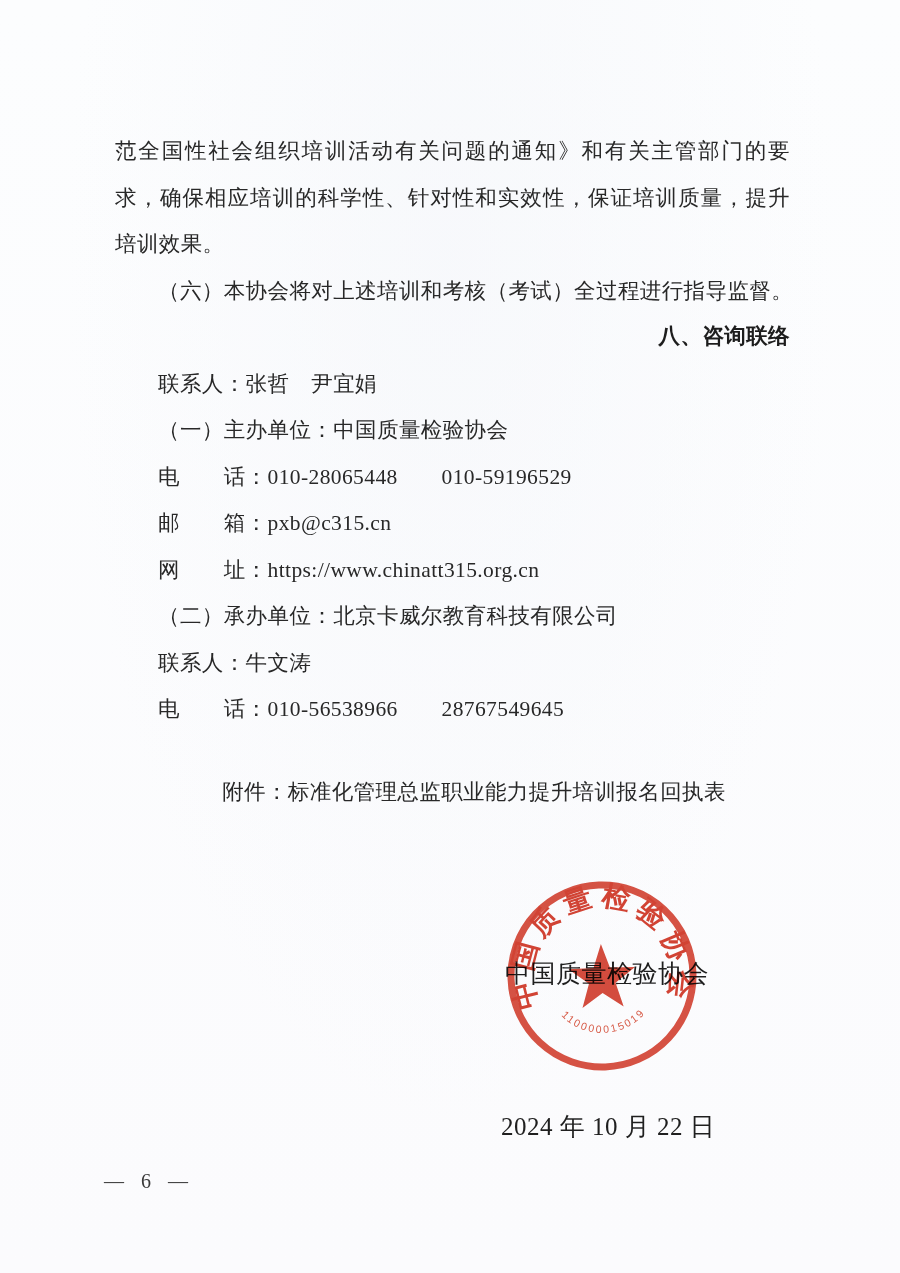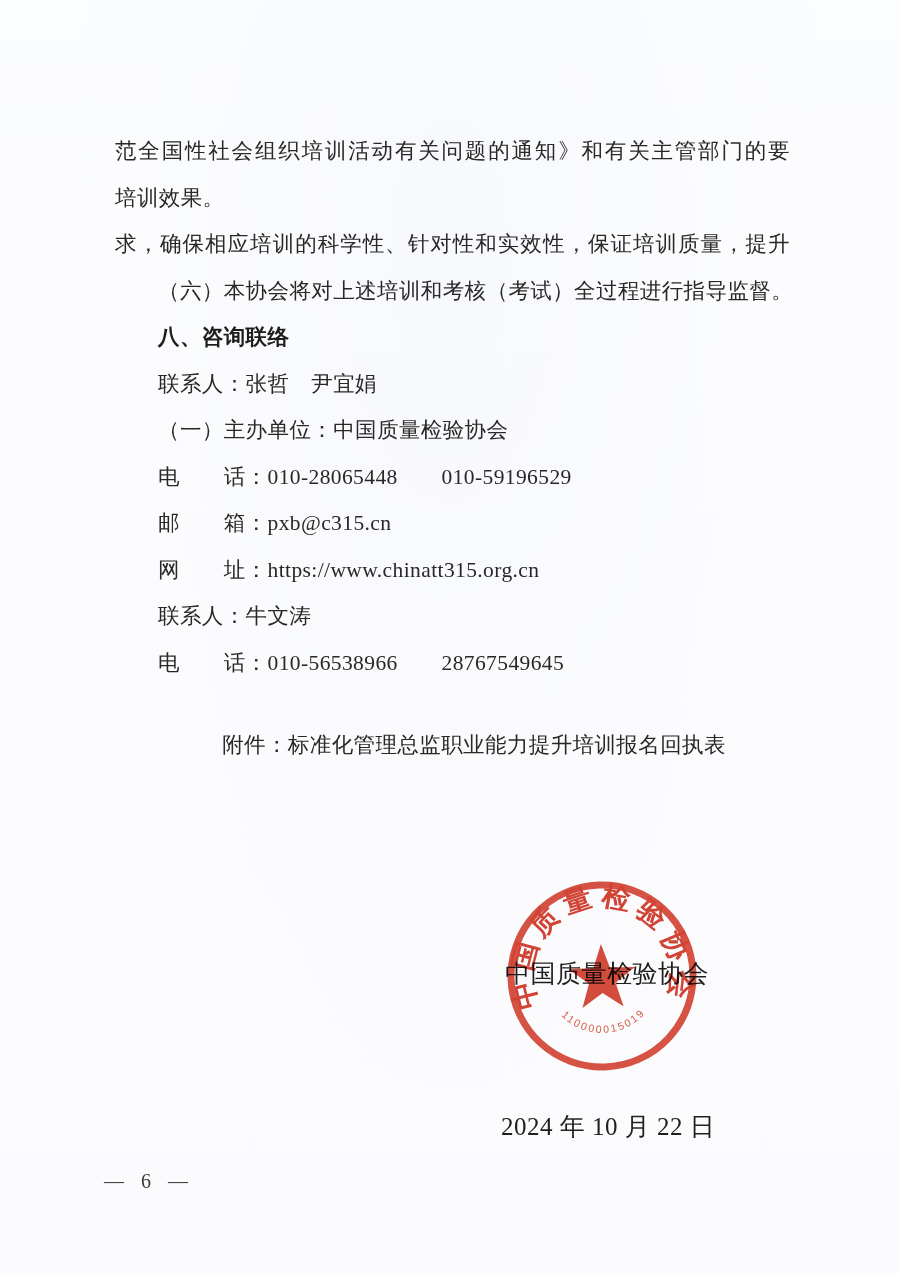--- a/index.html
+++ b/index.html
@@ -27,23 +27,24 @@
     white-space:nowrap;
     color:#282828;
   }
   .line.fill {
     white-space:normal;
     text-align:justify;
     text-align-last:justify;
   }
   .line.indent { text-indent:2em; }
   .line.heading {
-    font-family:Liberation Serif, serif;
+    font-family:Liberation Mono, monospace;
     font-weight:bold;
     color:#1d1d1d;
+    text-align:right;
   }
   .line.attachment { margin-top:36px;text-align:center; }
 
   .sig-org {
     position:absolute;
     left:505px; top:957px;
     font-size:25px;
     letter-spacing:0.5px;
     color:#1e1e1e;
     white-space:nowrap;
@@ -88,29 +89,30 @@
     white-space:nowrap;
   }
 </style>
 </head>
 <body>
 
 <div class="page">
 
   <div class="body-text">
     <div class="line fill">范全国性社会组织培训活动有关问题的通知》和有关主管部门的要</div>
+    <div class="line fill">求，确保相应培训的科学性、针对性和实效性，保证培训质量，提升</div>
     <div class="line">培训效果。</div>
-    <div class="line fill">求，确保相应培训的科学性、针对性和实效性，保证培训质量，提升</div>
     <div class="line indent">（六）本协会将对上述培训和考核（考试）全过程进行指导监督。</div>
     <div class="line indent heading">八、咨询联络</div>
     <div class="line indent">联系人：张哲　尹宜娟</div>
     <div class="line indent">（一）主办单位：中国质量检验协会</div>
     <div class="line indent">电　　话：010-28065448　　010-59196529</div>
     <div class="line indent">邮　　箱：pxb@c315.cn</div>
     <div class="line indent">网　　址：https://www.chinatt315.org.cn</div>
+    <div class="line indent">（二）承办单位：北京卡威尔教育科技有限公司</div>
     <div class="line indent">联系人：牛文涛</div>
     <div class="line indent">电　　话：010-56538966　　28767549645</div>
     <div class="line indent attachment">附件：标准化管理总监职业能力提升培训报名回执表</div>
   </div>
 
   <div class="sig-org">中国质量检验协会</div>
 
   <svg class="seal" viewBox="0 0 200 200">
     <defs>
       <path id="arcTop" d="M 36.56 129.58 A 70 70 0 1 1 163.44 129.58" fill="none"></path>

